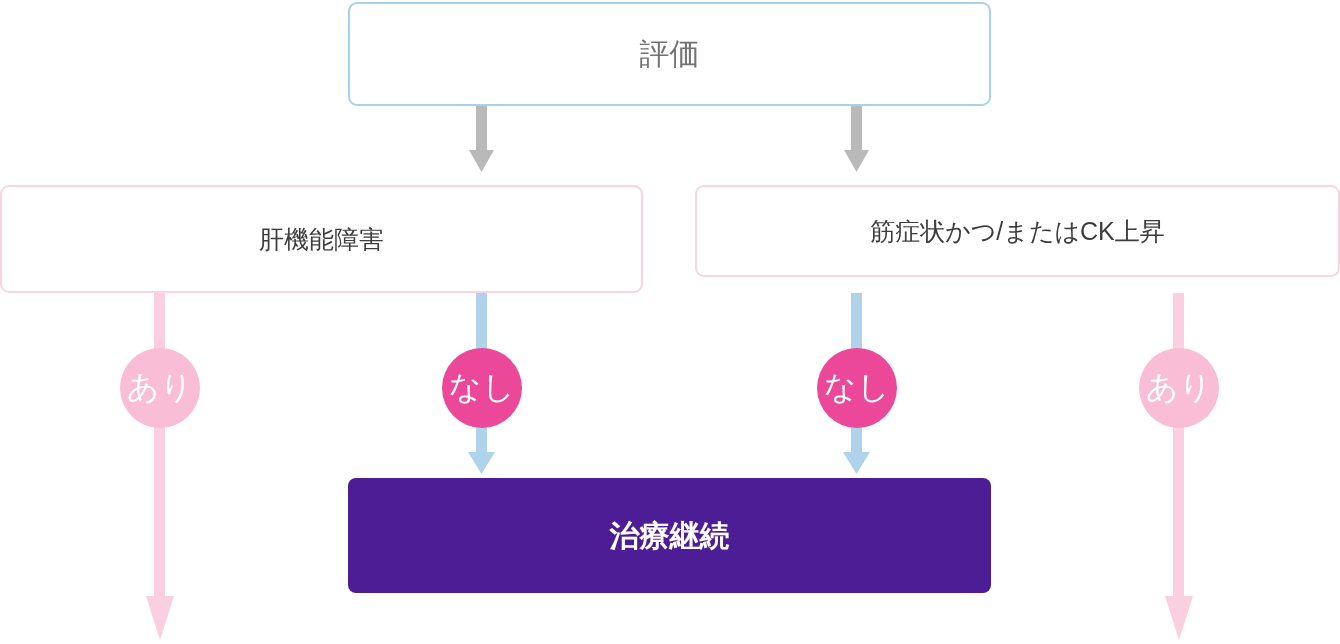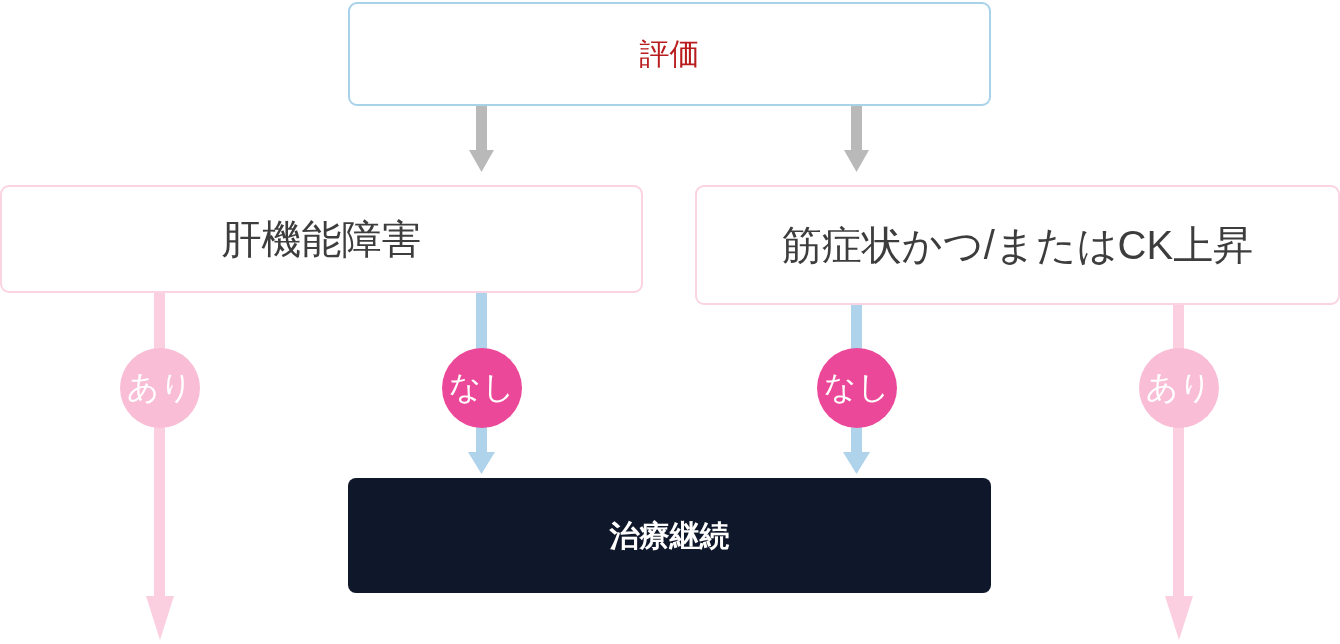--- a/index.html
+++ b/index.html
@@ -25,33 +25,33 @@
     display: flex;
     align-items: center;
     justify-content: center;
     border-radius: 9px;
     text-align: center;
     line-height: 1.2;
   }
   .node-outline-blue {
     background: #ffffff;
     border: 2px solid #a8d1ea;
-    color: #b91c1c;
+    color: #737373;
     font-size: 30px;
     font-weight: 400;
   }
   .node-outline-pink {
     background: #ffffff;
     border: 2px solid #fbd3e2;
     color: #3d3d3d;
-    font-size: 40px;
+    font-size: 25px;
     font-weight: 400;
   }
   .node-filled-blue {
-    background: #0f172a;
+    background: #4c1d95;
     border: none;
     color: #ffffff;
     font-size: 30px;
     font-weight: 700;
     border-radius: 8px;
   }
 
   
   #edges {
     position: absolute;
@@ -119,21 +119,21 @@
   </svg>
 
   <div class="node node-outline-blue" style="left:348px; top:2px; width:643px; height:104px;">
     <span>評価</span>
   </div>
 
   <div class="node node-outline-pink" style="left:0px; top:185px; width:643px; height:108px;">
     <span>肝機能障害</span>
   </div>
 
-  <div class="node node-outline-pink" style="left:695px; top:185px; width:645px; height:120px;">
+  <div class="node node-outline-pink" style="left:695px; top:185px; width:645px; height:92px;">
     <span>筋症状かつ/またはCK上昇</span>
   </div>
 
   <div class="node node-filled-blue" style="left:348px; top:478px; width:643px; height:115px;">
     <span>治療継続</span>
   </div>
 
   <div class="bubble bubble-pink" style="left:120px; top:348px;">
     <span>あり</span>
   </div>

